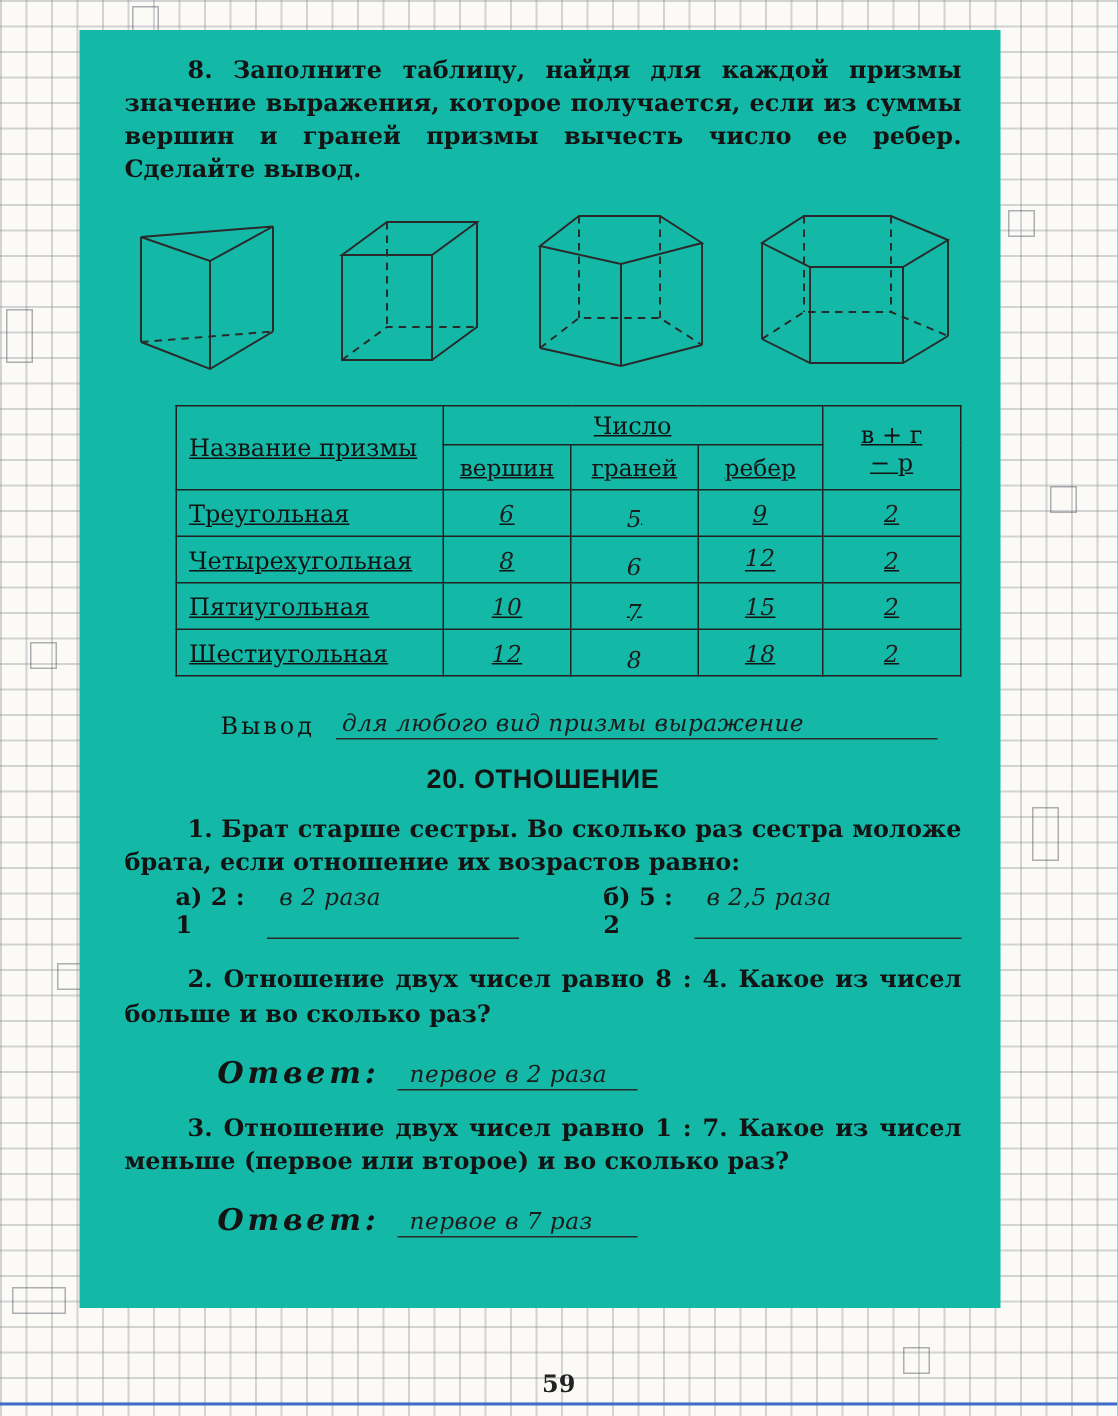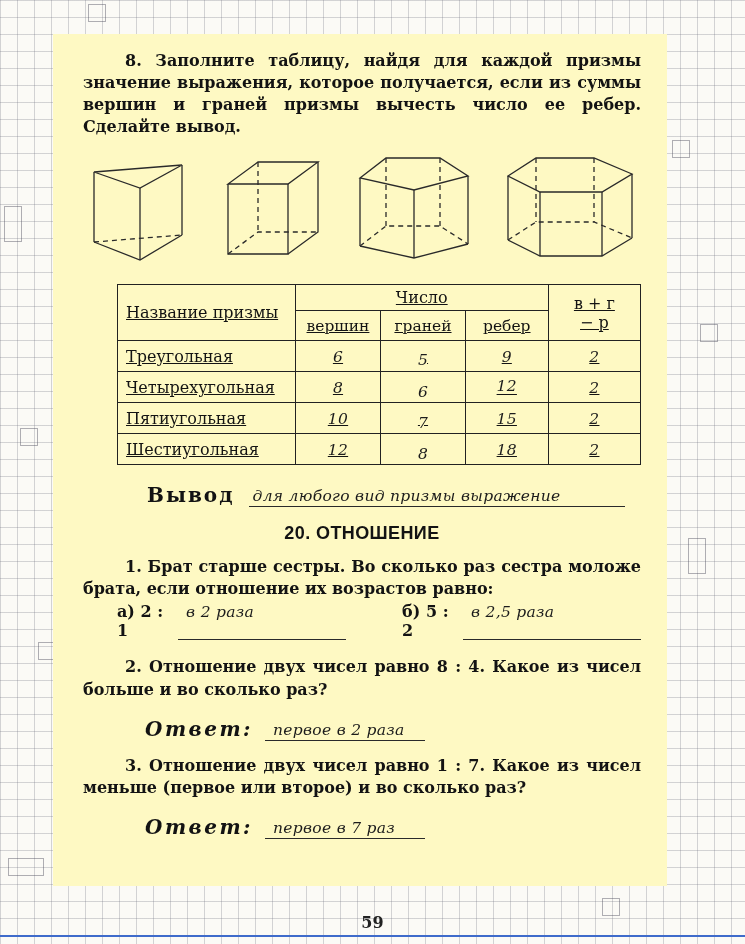--- a/index.html
+++ b/index.html
@@ -13,22 +13,22 @@
   .grid-bg {
     position:absolute; inset:0;
     background-image:
       linear-gradient(to right, rgba(125,125,138,.32) 1px, transparent 1px),
       linear-gradient(to bottom, rgba(125,125,138,.32) 1px, transparent 1px);
     background-size:17px 17px;
   }
   .artifact { position:absolute; border:1px solid rgba(80,80,95,.45); }
   
   .sheet {
-    position:absolute; left:53px; top:34px; width:614px; height:852px;
-    background:#fef9c3; padding:16px 26px 0 30px;
+    position:absolute; left:53px; top:20px; width:614px; height:852px;
+    background:#14b8a6; padding:16px 26px 0 30px;
   }
   .task {
     font-size:16px; font-weight:700; line-height:1.38;
     text-align:justify; text-indent:42px;
   }
   .tnum { font-weight:700; }
   
   .figures { display:flex; justify-content:center; align-items:flex-end; gap:30px; margin:12px 0 10px; height:124px; }
   .fig { display:block; }
   
@@ -47,21 +47,21 @@
   td.vcell .hw { position:relative; }
   tr.r1 td.vcell:nth-child(3) .hw { top:3px; }
   tr.r2 td.vcell:nth-child(3) .hw { top:4px; }
   tr.r3 td.vcell:nth-child(3) .hw { top:4px; }
   tr.r2 td.vcell:nth-child(4) .hw { top:-2px; }
   tr.r4 td.vcell:nth-child(3) .hw { top:4px; }
   
   .conclusion { margin:2px 0 10px 64px; width:478px; }
   .c-row { display:flex; align-items:flex-end; height:28px; }
   .c-row.second { height:30px; }
-  .c-label { font-weight:700; letter-spacing:2px; font-size:20px; padding-right:14px; }
+  .c-label { font-weight:400; letter-spacing:2px; font-size:16px; padding-right:14px; }
   .c-line { flex:1; border-bottom:1.3px solid #2a2a2a; padding:0 4px 1px 4px; }
   .c-line.indent { padding-left:78px; }
   
   .section-title {
     text-align:center; font-family:"Liberation Sans", sans-serif;
     font-weight:700; font-size:18px; letter-spacing:.4px; margin:16px 0 12px;
   }
   
   .ratio-row { display:flex; margin:10px 0 8px 34px; align-items:flex-end; gap:56px; height:30px; }
   .ratio-item { display:flex; }

